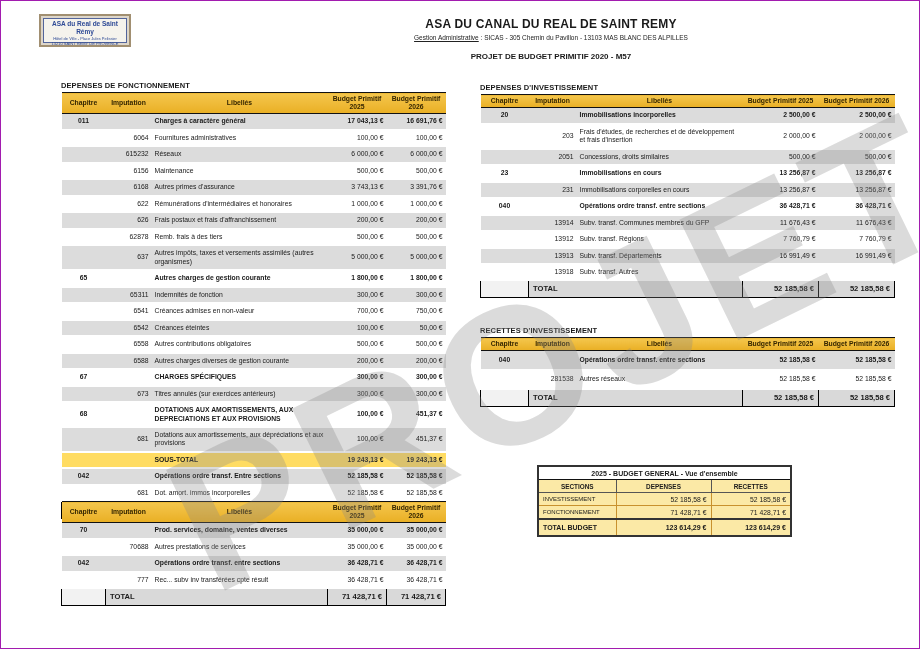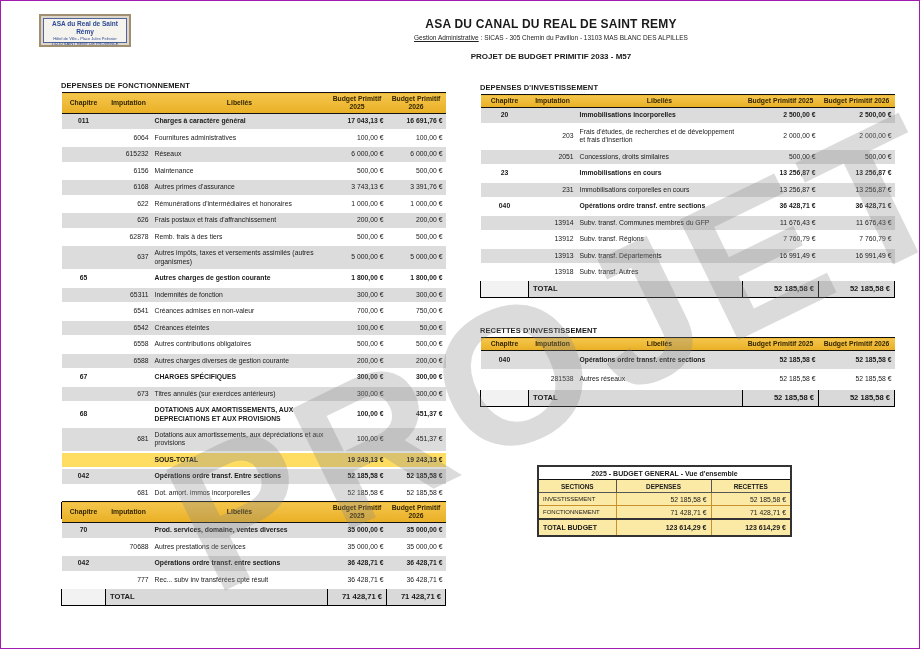--- a/index.html
+++ b/index.html
@@ -90,21 +90,21 @@
     <div class="logo-inner">
       <div class="logo-l1">ASA du Real de Saint Rémy</div>
       <div class="logo-l2">Hôtel de Ville - Place Jules Pelissier</div>
       <div class="logo-l2">13210 SAINT REMY DE PROVENCE</div>
     </div>
   </div>
 
   <div class="header-center">
     <div class="doc-title">ASA DU CANAL DU REAL DE SAINT REMY</div>
     <div class="doc-admin"><span class="u">Gestion Administrative</span><span> : SICAS - 305 Chemin du Pavillon - 13103 MAS BLANC DES ALPILLES</span></div>
-    <div class="doc-subtitle">PROJET DE BUDGET PRIMITIF 2033 - M57</div>
+    <div class="doc-subtitle">PROJET DE BUDGET PRIMITIF 2020 - M57</div>
   </div>
 
   <div class="tbl-wrap" id="w-dep-fonct">
     <div class="tbl-label">DEPENSES DE FONCTIONNEMENT</div>
     <table class="budget">
         <colgroup>
           <col style="width: 44px;">
           <col style="width: 46px;">
           <col style="width: 176px;">
           <col style="width: 59px;">

